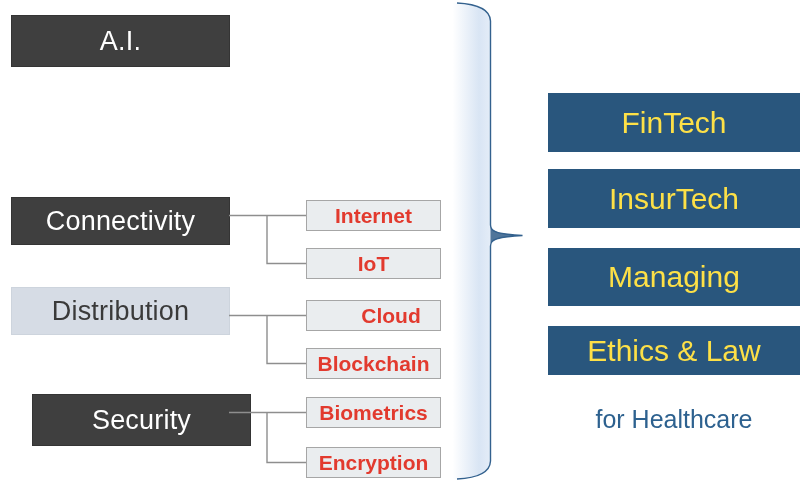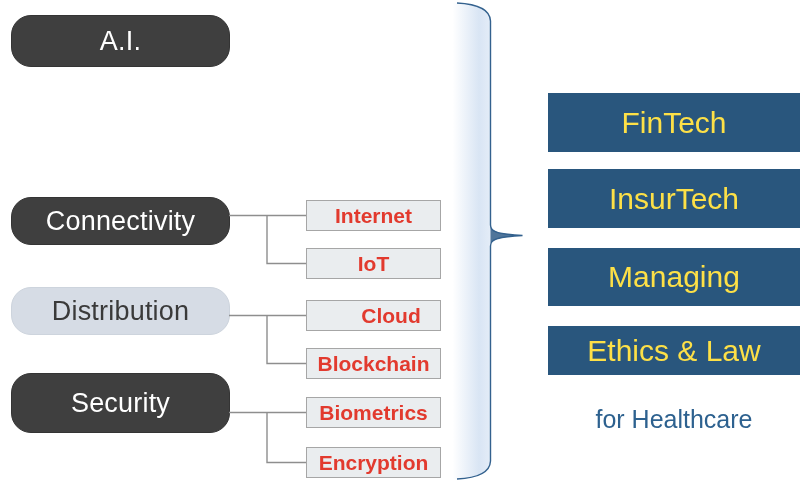--- a/index.html
+++ b/index.html
@@ -18,21 +18,21 @@
   .box {
     position: absolute;
     display: flex;
     align-items: center;
     justify-content: center;
     box-sizing: border-box;
     text-align: center;
     white-space: nowrap;
   }
   
-  .big { left: 11px; width: 219px; font-size: 27px; letter-spacing: 0.2px; border-radius: 20px; }
+  .big { left: 11px; width: 219px; font-size: 27px; letter-spacing: 0.2px; }
   .big.dark  { background: #3F3F3F; color: #ffffff; border: 1px solid #343434; }
   .big.light { background: #D6DCE5; color: #3A3A3A; border: 1px solid #cdd4dd; }
   
   .sub {
     left: 306px; width: 135px; height: 31px;
     background: #EAEDEF;
     border: 1.5px solid #A6A6A6;
     color: #E23A2E;
     font-weight: bold;
     font-size: 21px;
@@ -63,21 +63,21 @@
 
   <div class="box big dark" style="top:15px;  height:52px;">
     <span>A.I.</span>
   </div>
   <div class="box big dark" style="top:197px; height:48px;">
     <span>Connectivity</span>
   </div>
   <div class="box big light" style="top:287px; height:48px;">
     <span>Distribution</span>
   </div>
-  <div class="box big dark" style="top:373px; height:60px;">
+  <div class="box big dark" style="top:394px; height:52px;margin-left:21px;">
     <span>Security</span>
   </div>
 
   <svg class="svg-connectors" width="80" height="275" viewBox="229 195 80 275">
     <g stroke="#8E8E8E" stroke-width="1.4" fill="none">
       <path d="M229 215.5 H306"></path>
       <path d="M267 215.5 V263.5 H306"></path>
       <path d="M229 315.5 H306"></path>
       <path d="M267 315.5 V363.5 H306"></path>
       <path d="M229 412.5 H306"></path>

